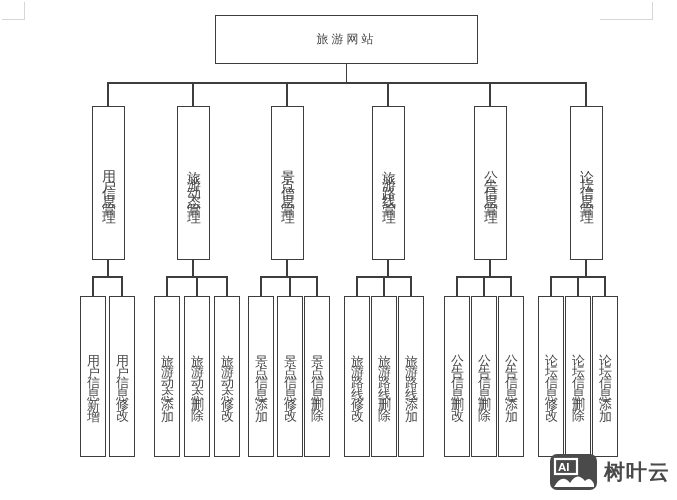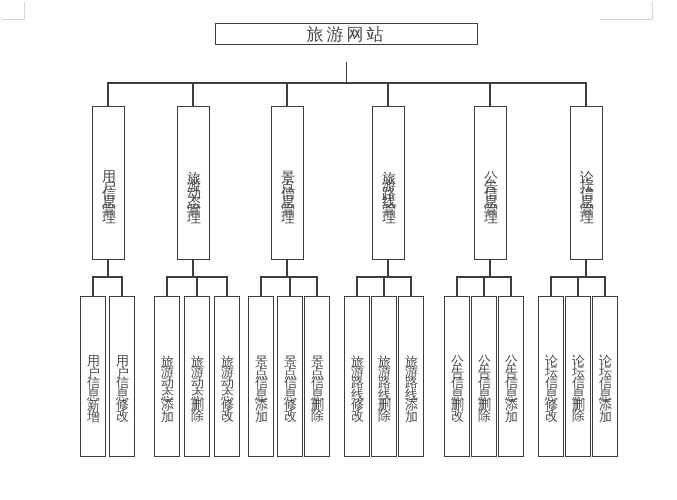--- a/index.html
+++ b/index.html
@@ -6,21 +6,21 @@
   .page{
     position:relative;width:677px;height:500px;background:#ffffff;
     font-family:"Liberation Serif","DejaVu Serif",serif;overflow:hidden;
   }
   .connectors{position:absolute;left:0;top:0;}
   .node{
     position:absolute;box-sizing:border-box;border:1.4px solid #3d3d3d;
     background:#fff;display:flex;align-items:center;justify-content:center;
     color:#474747;
   }
-  .root-box{left:215px;top:23px;width:263px;height:22px;font-size:17px;letter-spacing:3px;}
+  .root-box{left:215px;top:15px;width:263px;height:49px;font-size:12px;letter-spacing:3px;}
   .n2{
     top:106px;width:33px;height:154px;
     writing-mode:vertical-rl;text-orientation:upright;
     font-size:14px;letter-spacing:8px;
   }
   .leaf{
     top:296px;width:26px;height:161px;
     writing-mode:vertical-rl;text-orientation:upright;
     font-size:13px;letter-spacing:11px;
   }
@@ -113,14 +113,23 @@
   <div class="node leaf" style="left:398px">旅游路线添加</div>
 
   <div class="node leaf" style="left:444px">公告信息删改</div>
   <div class="node leaf" style="left:471px">公告信息删除</div>
   <div class="node leaf" style="left:498px">公告信息添加</div>
 
   <div class="node leaf" style="left:538px">论坛信息修改</div>
   <div class="node leaf" style="left:565px">论坛信息删除</div>
   <div class="node leaf" style="left:592px">论坛信息添加</div>
 
+  <div class="watermark">
+    <svg width="47" height="36" viewBox="0 0 47 36">
+      <rect x="0" y="0" width="47" height="36" rx="7" fill="#4a4a4a"></rect>
+      <rect x="5" y="5" width="22" height="15" fill="none" stroke="#ffffff" stroke-width="2.2"></rect>
+      <text x="8" y="16.5" fill="#ffffff" font-size="11.5" font-weight="bold" font-family="Liberation Sans, sans-serif">AI</text>
+      <path d="M4 33 Q12 19 20 29 Q27 17 35 27 Q40 22 44 30 L44 33 Z" fill="#ffffff"></path>
+    </svg>
+    <span class="brand">树叶云</span>
+  </div>
 
 </div>
 
 </body></html>

